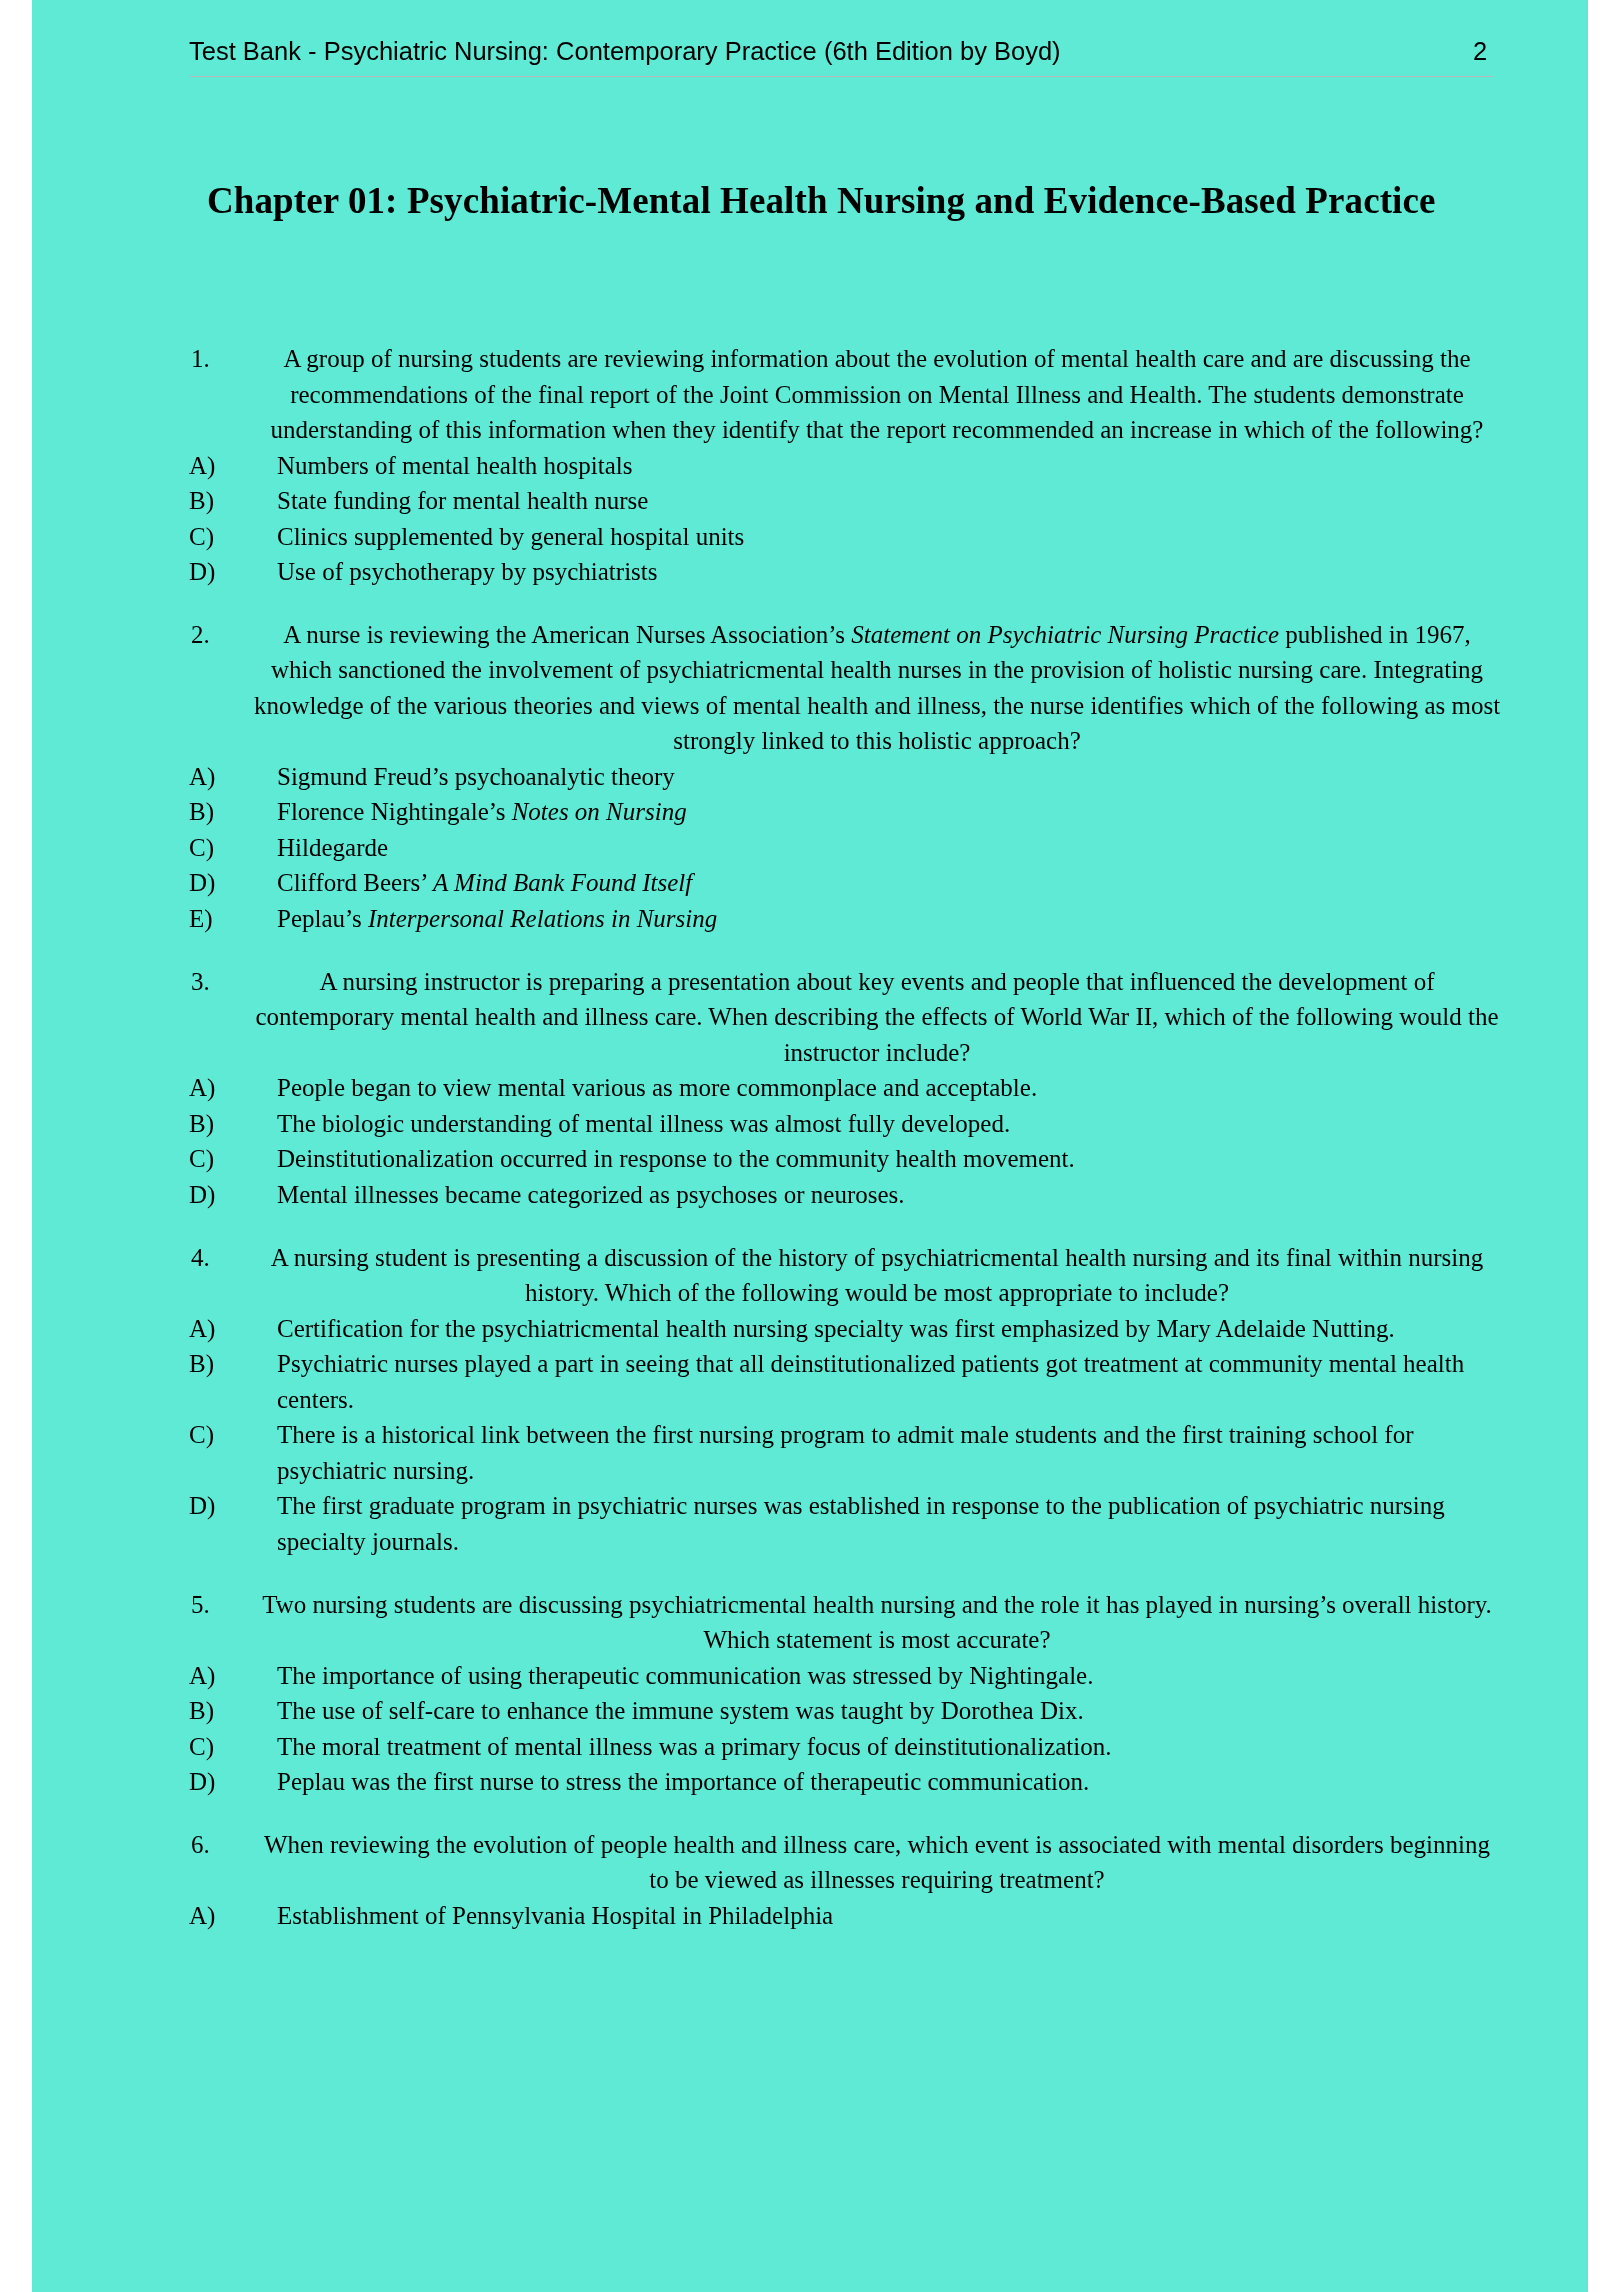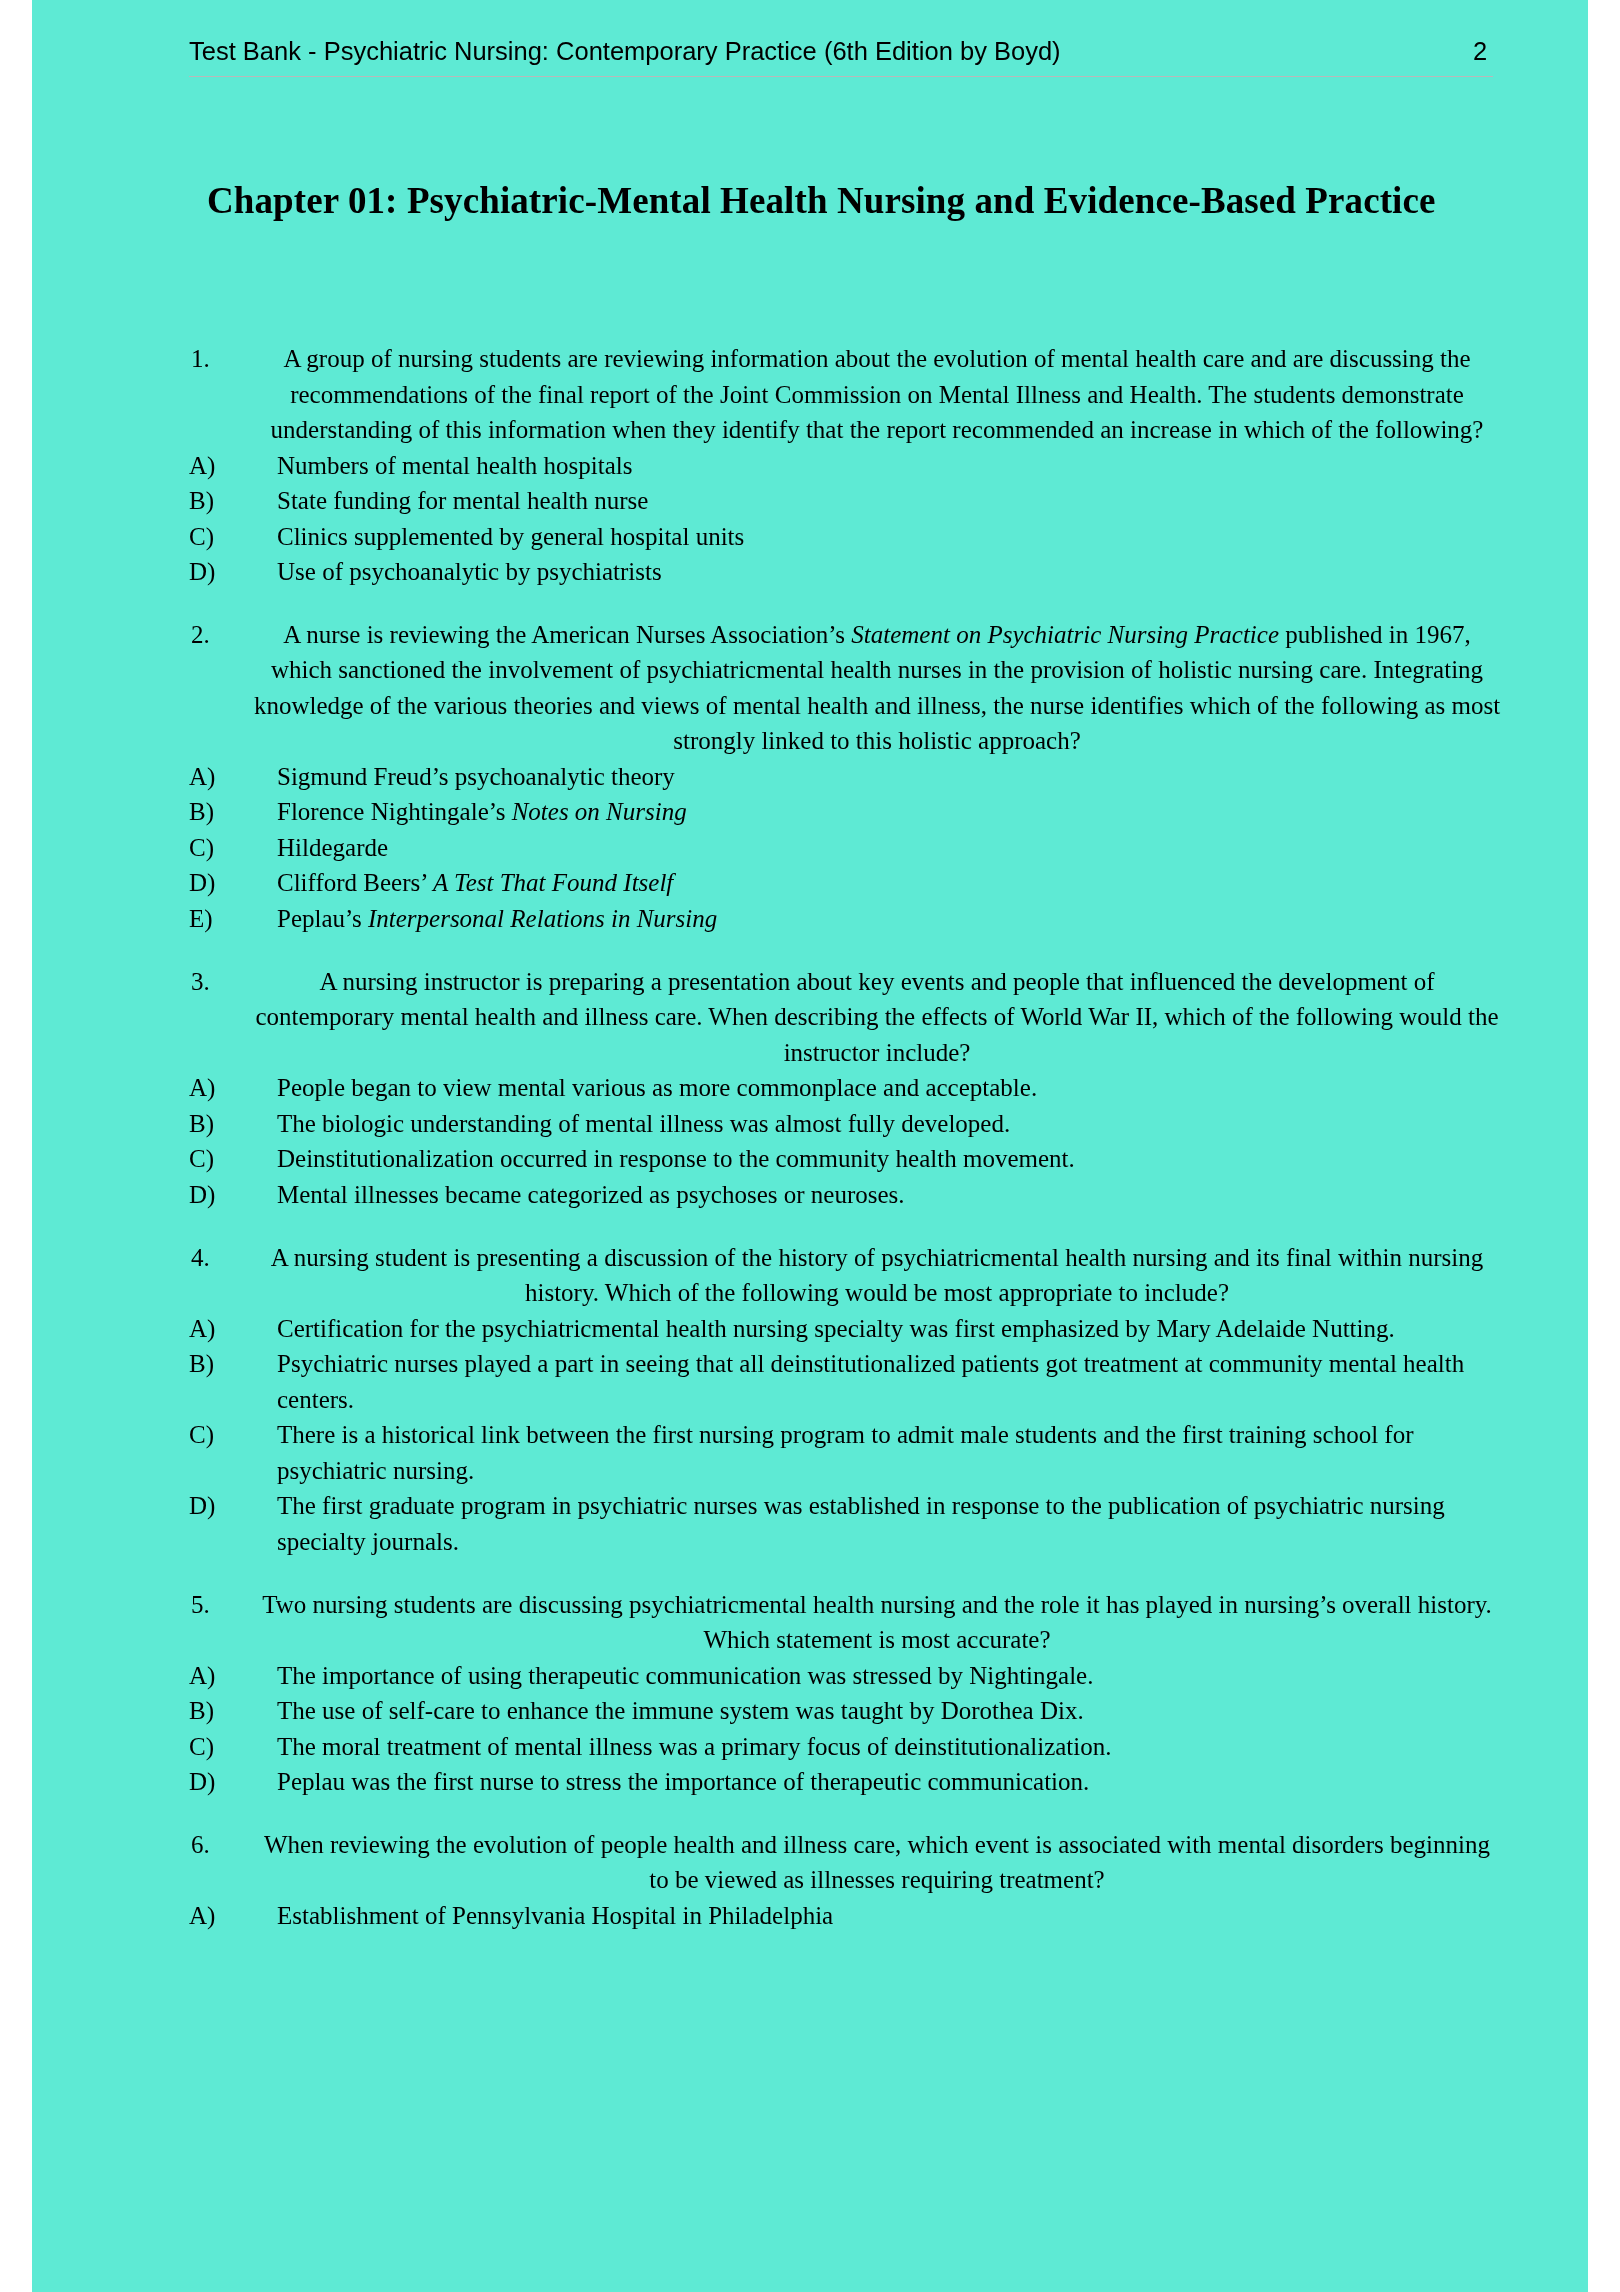--- a/index.html
+++ b/index.html
@@ -130,21 +130,21 @@
           <div class="opt-row">
             <div class="opt-letter">B)</div>
             <div class="opt-text">State funding for mental health nurse</div>
           </div>
           <div class="opt-row">
             <div class="opt-letter">C)</div>
             <div class="opt-text">Clinics supplemented by general hospital units</div>
           </div>
           <div class="opt-row">
             <div class="opt-letter">D)</div>
-            <div class="opt-text">Use of psychoanalytic by psychiatrists</div>
+            <div class="opt-text">Use of psychotherapy by psychiatrists</div>
           </div>
         </div>
       </div>
       <div class="qblock">
         <div class="q-row">
           <div class="q-num">2.</div>
           <div class="q-text">A nurse is reviewing the American Nurses Association’s <i>Statement on Psychiatric Nursing Practice</i> published in 1967, which sanctioned the involvement of psychiatricmental health nurses in the provision of holistic nursing care. Integrating knowledge of the various theories and views of mental health and illness, the nurse identifies which of the following as most strongly linked to this holistic approach?</div>
         </div>
         <div class="opts">
           <div class="opt-row">
@@ -154,21 +154,21 @@
           <div class="opt-row">
             <div class="opt-letter">B)</div>
             <div class="opt-text">Florence Nightingale’s <i>Notes on Nursing</i></div>
           </div>
           <div class="opt-row">
             <div class="opt-letter">C)</div>
             <div class="opt-text">Hildegarde</div>
           </div>
           <div class="opt-row">
             <div class="opt-letter">D)</div>
-            <div class="opt-text">Clifford Beers’ <i>A Test That Found Itself</i></div>
+            <div class="opt-text">Clifford Beers’ <i>A Mind Bank Found Itself</i></div>
           </div>
           <div class="opt-row">
             <div class="opt-letter">E)</div>
             <div class="opt-text">Peplau’s <i>Interpersonal Relations in Nursing</i></div>
           </div>
         </div>
       </div>
       <div class="qblock">
         <div class="q-row">
           <div class="q-num">3.</div>

